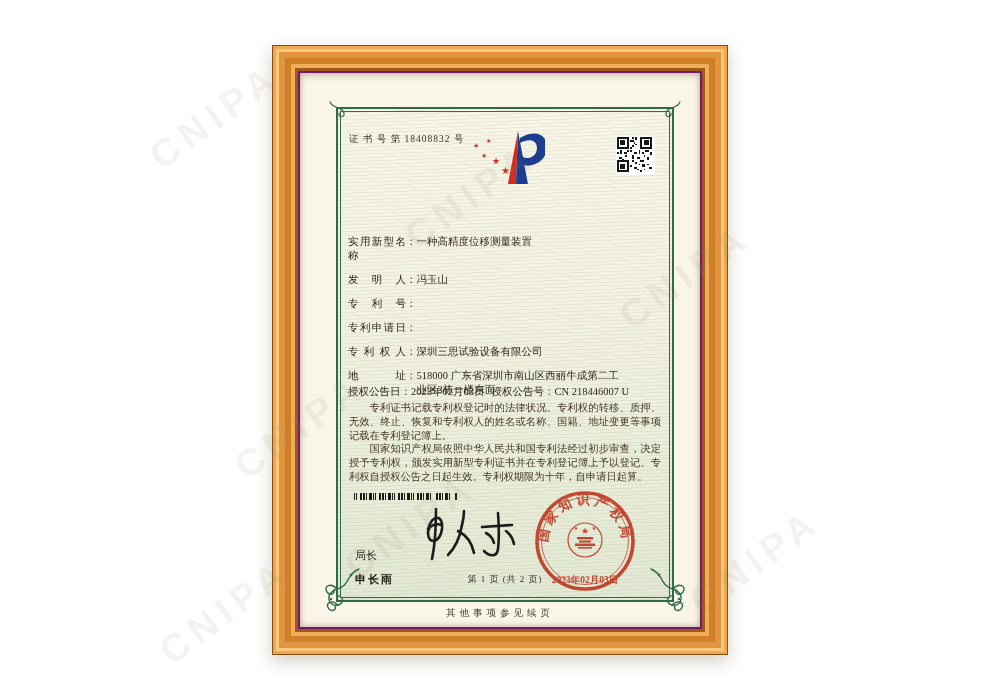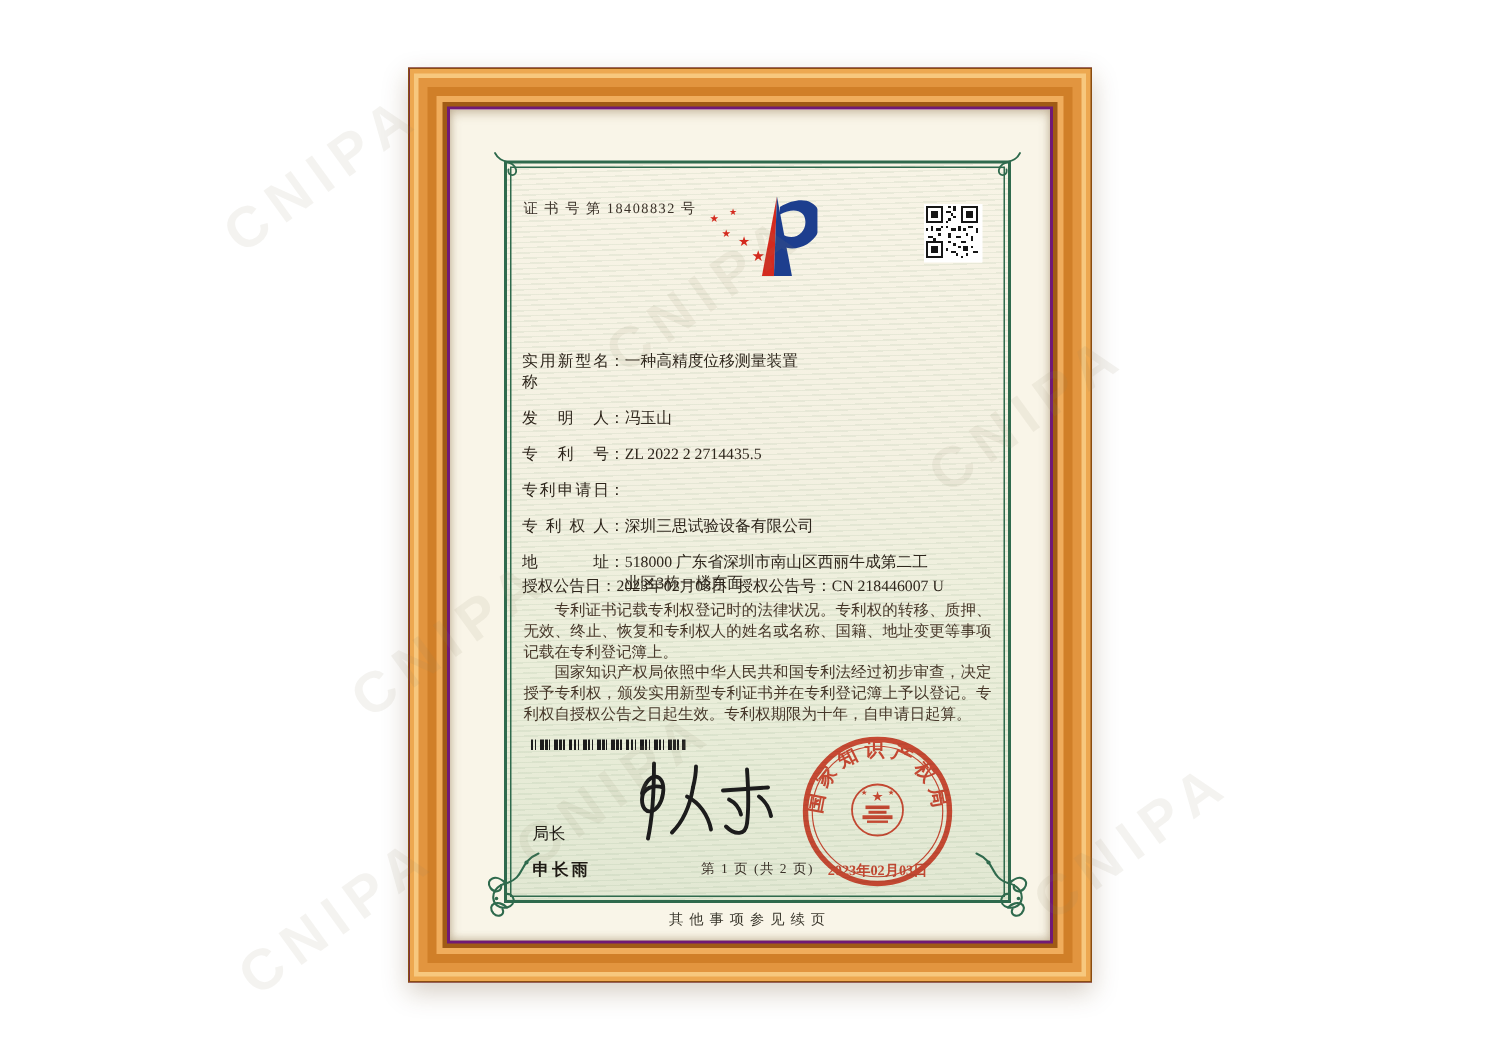--- a/index.html
+++ b/index.html
@@ -171,21 +171,20 @@
             <span class="field-value">一种高精度位移测量装置</span>
           </div>
           <div class="field-row">
             <span class="field-label">发明人</span>
               <span class="colon">：</span>
             <span class="field-value">冯玉山</span>
           </div>
           <div class="field-row">
             <span class="field-label">专利号</span>
               <span class="colon">：</span>
-            <span class="field-value">ZL 2022 2 2714435.5</span>
           </div>
           <div class="field-row">
             <span class="field-label">专利申请日</span>
               <span class="colon">：</span>
           </div>
           <div class="field-row">
             <span class="field-label">专利权人</span>
               <span class="colon">：</span>
             <span class="field-value">深圳三思试验设备有限公司</span>
           </div>

